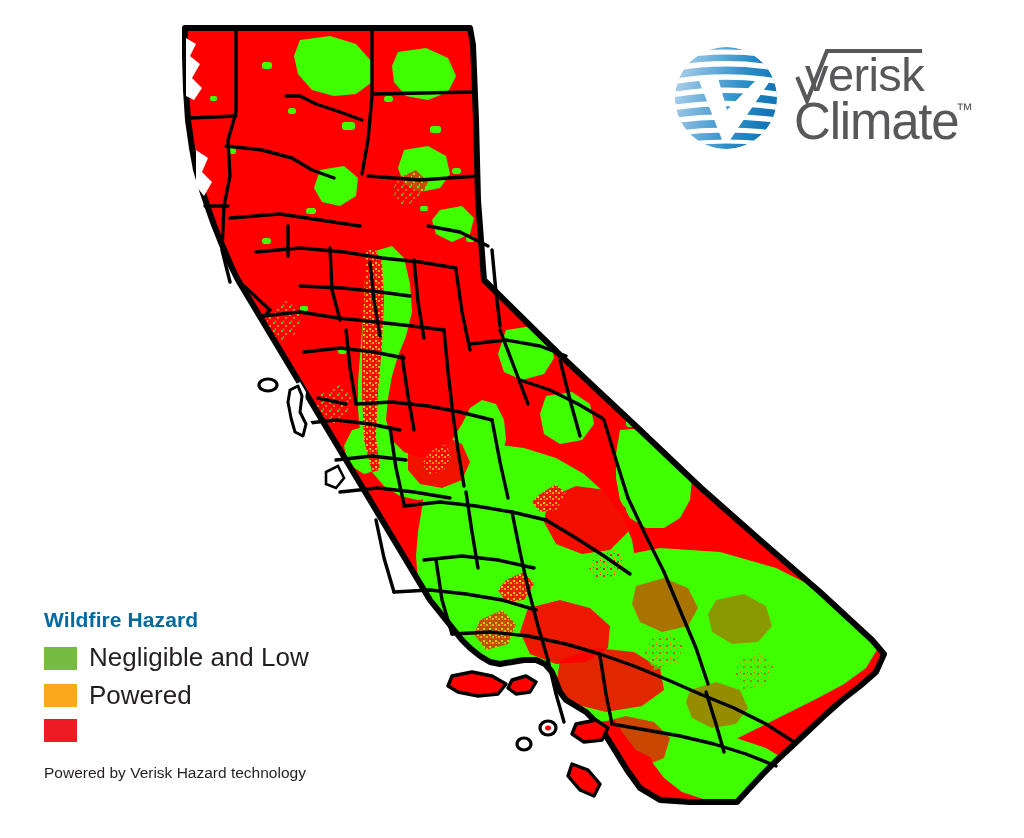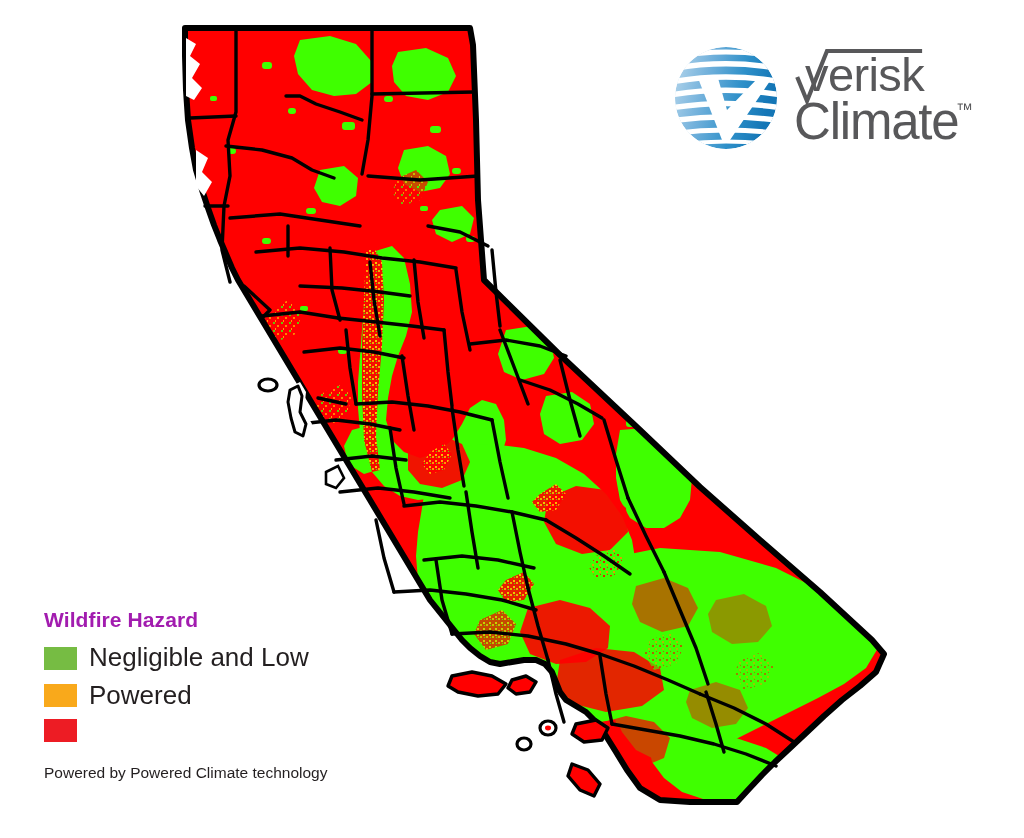--- a/index.html
+++ b/index.html
@@ -59,21 +59,21 @@
   
   #legend {
     position: absolute;
     left: 44px;
     top: 608px;
     width: 400px;
   }
   #legend-title {
     font-size: 21px;
     font-weight: bold;
-    color: #a21caf;
+    color: #0369a1;
     letter-spacing: 0.1px;
     margin: 0 0 12px 0;
     line-height: 1.1;
   }
   .legend-row {
     display: flex;
     align-items: center;
     margin-bottom: 8px;
   }
   .legend-swatch {
@@ -424,16 +424,16 @@
 
     <div class="legend-row">
       <span class="legend-swatch" style="background:#F9A91B"></span>
       <span class="legend-label">Powered</span>
     </div>
 
     <div class="legend-row">
       <span class="legend-swatch" style="background:#ED1C24"></span>
     </div>
 
-    <div id="legend-footnote">Powered by Powered Climate technology</div>
+    <div id="legend-footnote">Powered by Verisk Hazard technology</div>
   </div>
 
 </div>
 
 </body></html>

